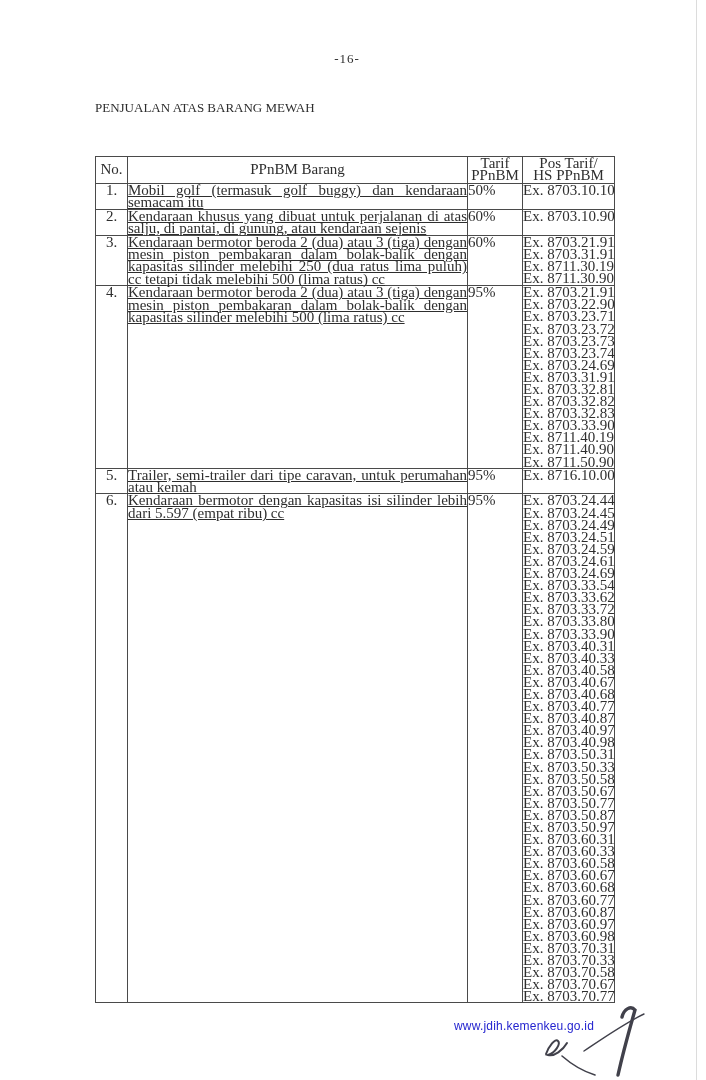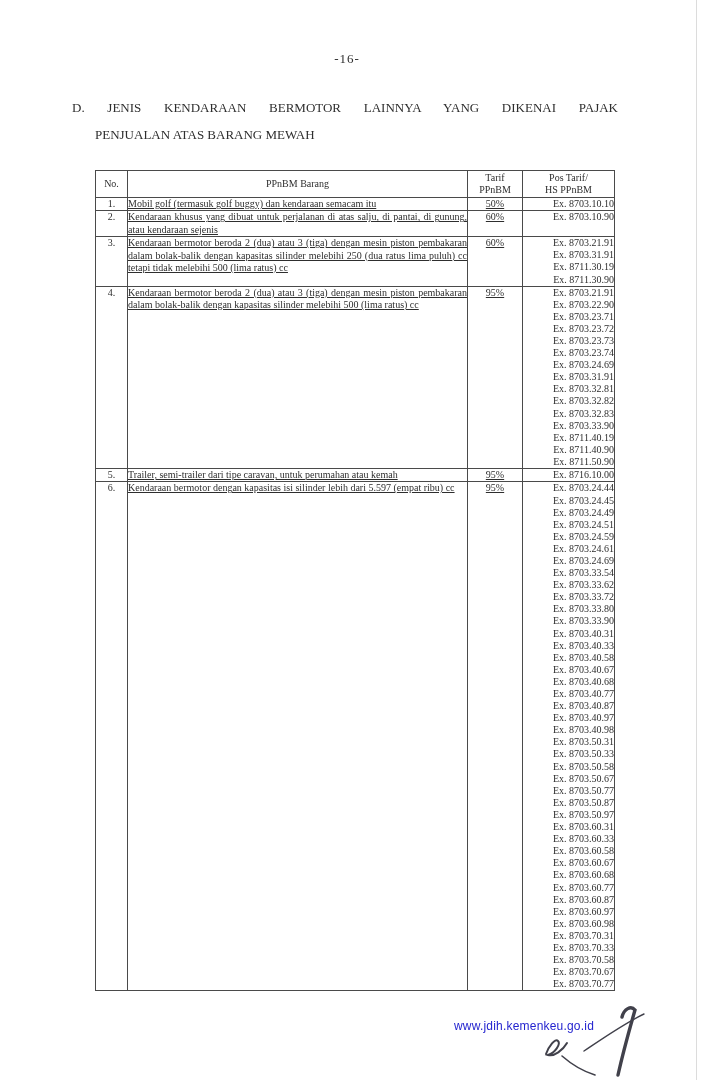--- a/index.html
+++ b/index.html
@@ -11,52 +11,51 @@
     position:absolute;top:51px;left:0;width:706px;text-align:center;
     font-size:13px;letter-spacing:1px;transform:translateX(-6px);
   }
   .heading{
     position:absolute;left:72px;top:94px;width:546px;
     font-size:13px;line-height:27px;
   }
   .heading .h-line1{text-align:justify;text-align-last:justify;white-space:nowrap;}
   .heading .h-line2{padding-left:23px;}
   table.tariff{
-    position:absolute;left:95px;top:170px;width:519px;
+    position:absolute;left:95px;top:156px;width:519px;
     border-collapse:collapse;table-layout:fixed;
-    font-size:10px;color:#2e2e2e;border-radius:6px;
+    font-size:15px;color:#2e2e2e;border-radius:6px;
   }
   table.tariff th, table.tariff td{
     border:1px solid #4a4a4a;vertical-align:top;padding:0;
   }
   table.tariff thead th{
     font-weight:normal;text-align:center;line-height:11.5px;padding:1px 0 2px;
     vertical-align:middle;
   }
   col.c1{width:32px;} col.c2{width:340px;} col.c3{width:55px;} col.c4{width:92px;}
   td.c-no{text-align:center;padding-top:2px;line-height:12.4px;}
   td.c-desc{text-align:justify;padding:2px 5px 3px 6px;line-height:12.4px;text-decoration:underline;}
-  td.c-tarif{text-align:center;padding-top:2px;line-height:12.4px;text-decoration:underline;}
+  td.c-tarif{padding-top:2px;line-height:12.4px;}
   td.c-codes{text-align:right;padding:2px 0 3px;line-height:12.1px;}
   td.c-codes div{white-space:nowrap;}
   .footer-url{
     position:absolute;left:454px;top:1019px;
     font-family:"Liberation Sans", sans-serif;font-size:12px;color:#2424cf;
     text-decoration:none;letter-spacing:0.2px;
   }
   .signature{position:absolute;left:532px;top:1001px;}
   .edge-line{position:absolute;left:696px;top:0;width:1px;height:1080px;background:#dcdcdc;}
 </style>
 </head>
 <body>
 
 <div class="page-number">-16-</div>
 
 <div class="heading">
-  <div class="h-line1">D. JENIS KENDARAAN BERMOTOR LAINNYA YANG DIKENAI PAJAK</div>
   <div class="h-line2">PENJUALAN ATAS BARANG MEWAH</div>
 </div>
 
 <table class="tariff">
   <colgroup>
       <col class="c1">
       <col class="c2">
       <col class="c3">
       <col class="c4">
     </colgroup>

